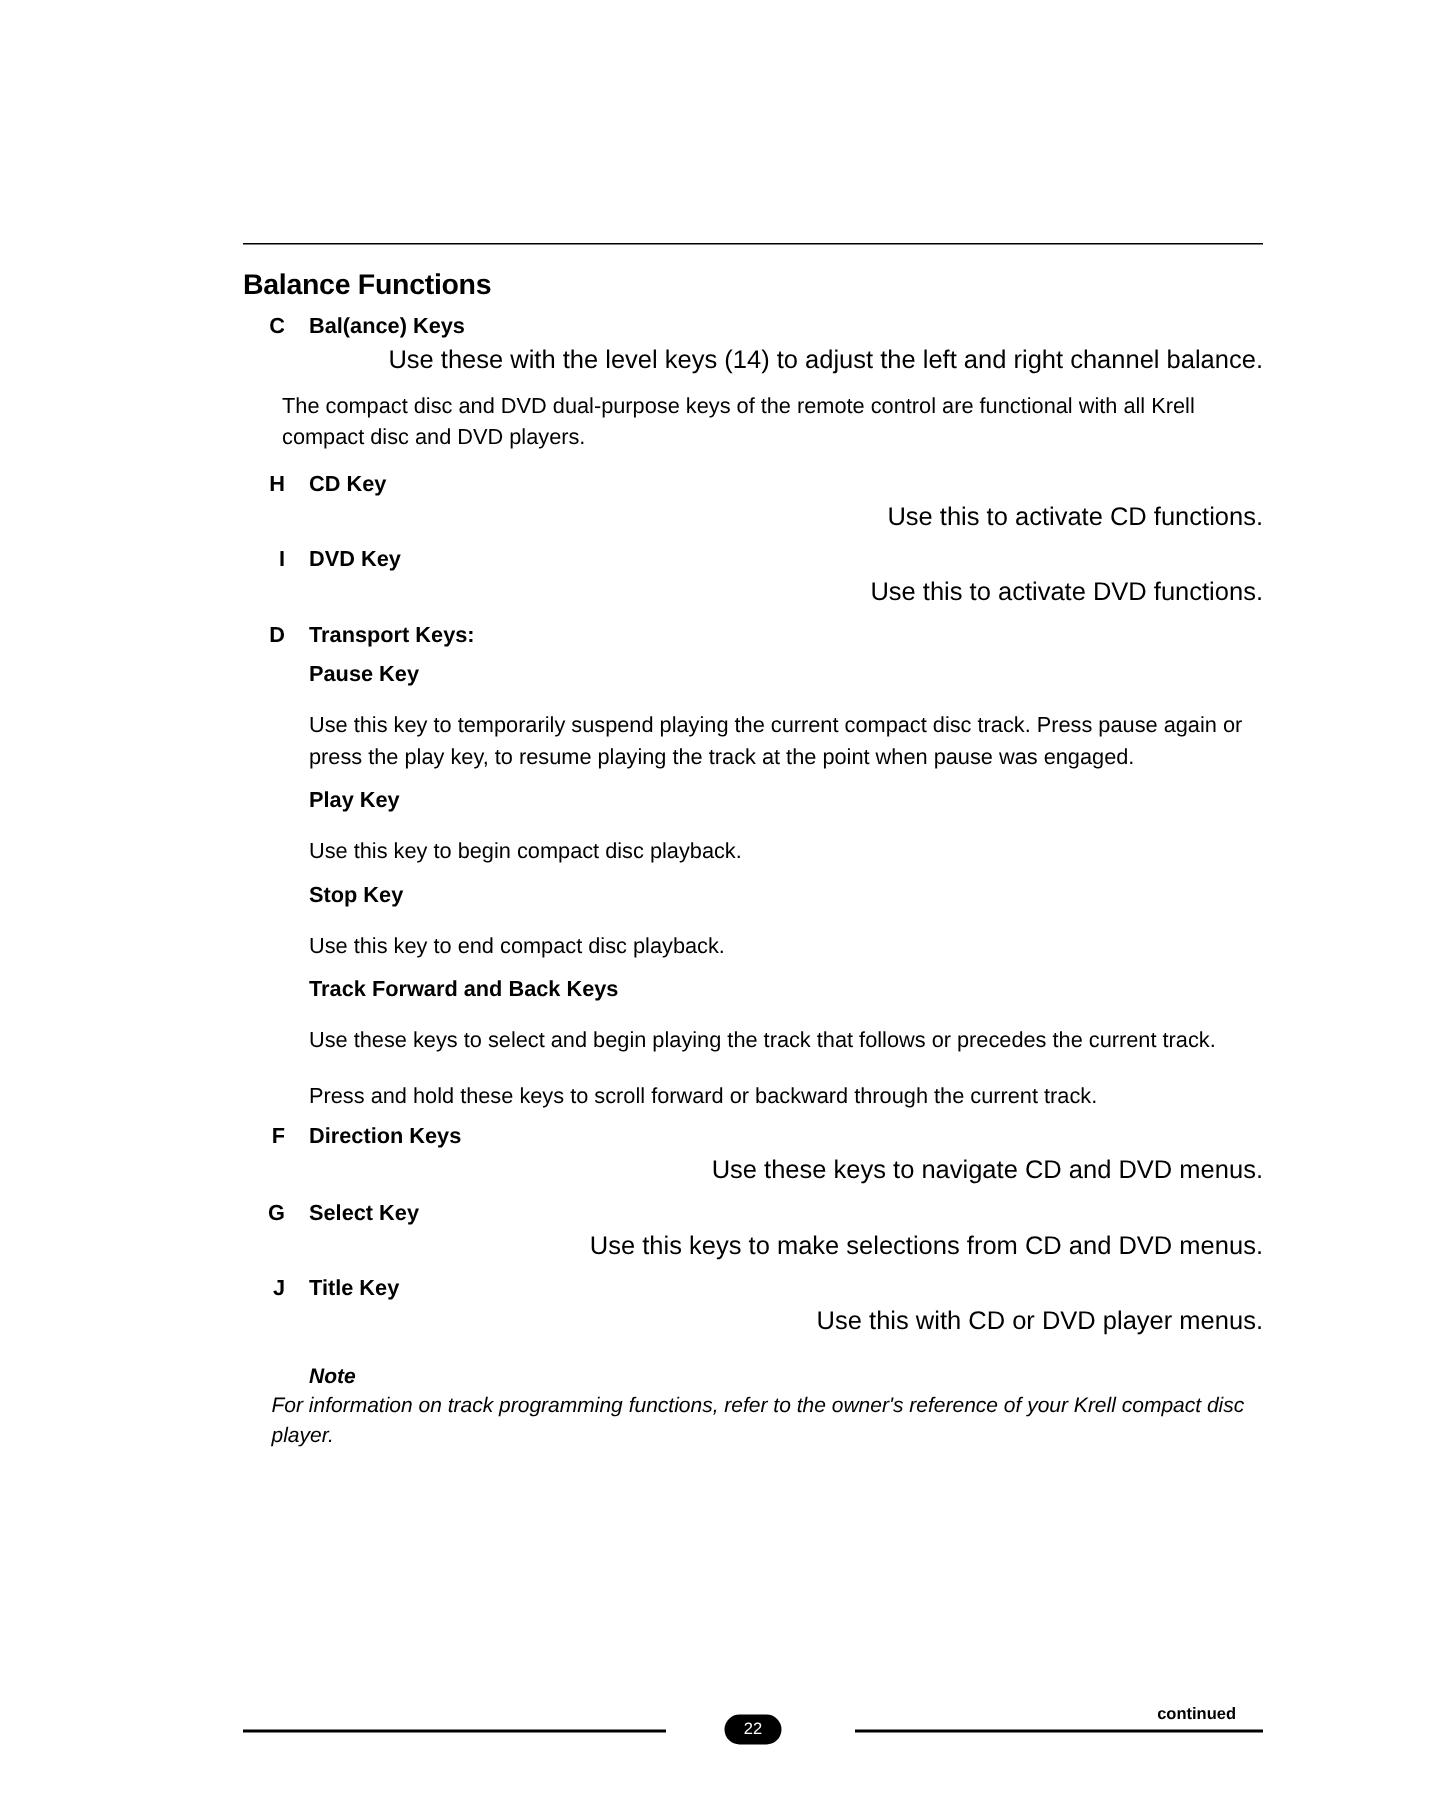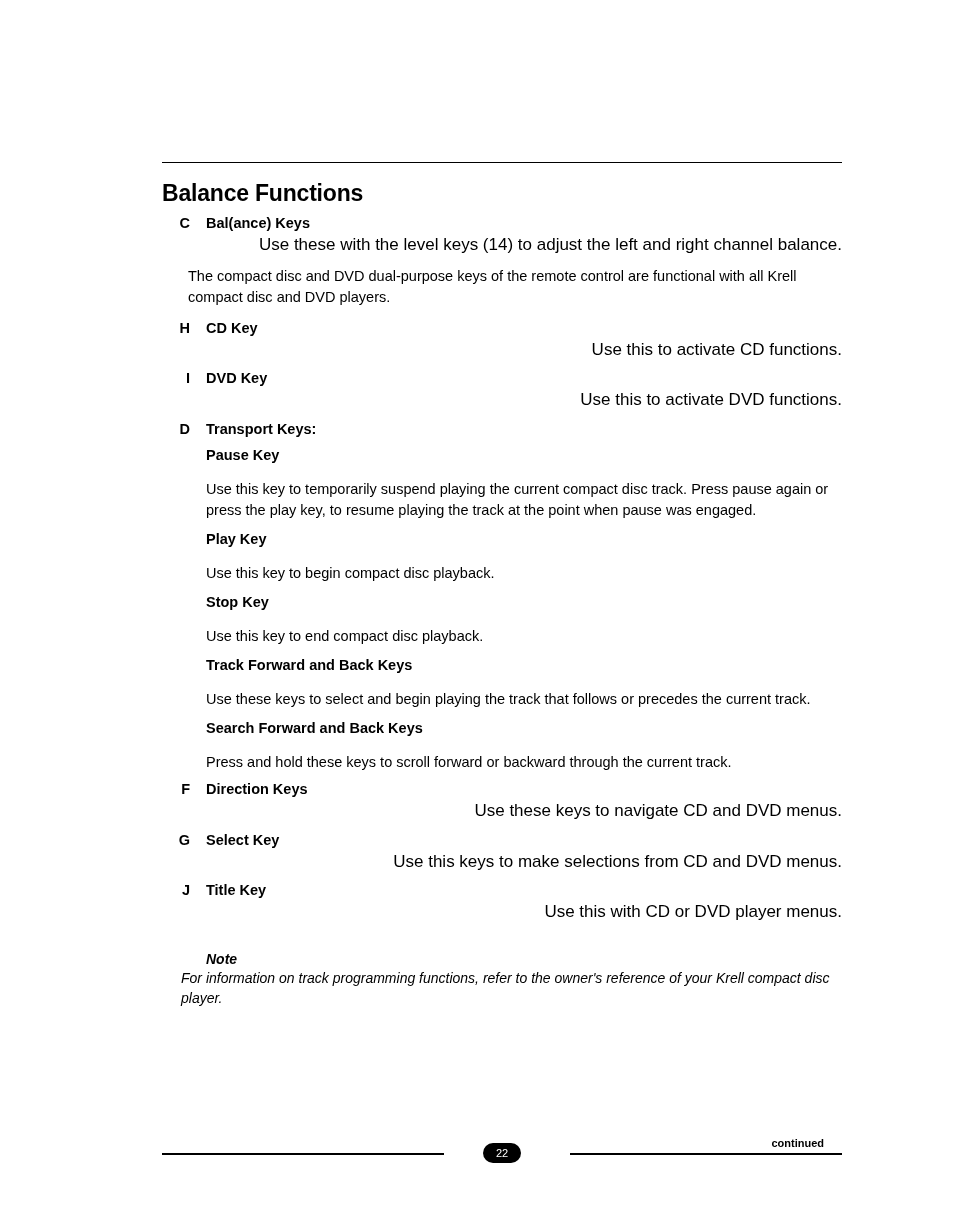--- a/index.html
+++ b/index.html
@@ -2,35 +2,35 @@
 <html><head>
 <meta charset="utf-8">
 <style>
   @page { size: 954px 1207px; margin: 0; }
   html, body { margin: 0; padding: 0; width: 954px; height: 1207px; background: #fff; font-family: Helvetica, Arial, sans-serif; color: #000; }
   .page { position: relative; width: 954px; height: 1207px; }
   .content { position: absolute; left: 162px; top: 180px; width: 680px; }
 
   .topline-wrap { position: absolute; left: 162px; top: 162px; width: 680px; border-top: 1px solid #000; }
 
-  h2.section { font-size: 23px; font-weight: bold; margin: 0 0 6px 0; letter-spacing: -0.2px; }
+  h2.section { font-size: 19px; font-weight: bold; margin: 0 0 6px 0; letter-spacing: -0.2px; }
   h2.section.second { margin-top: 18px; }
 
   .intro { margin: 8px 0 12px 26px; font-size: 14.5px; line-height: 1.45; }
 
   .item { margin: 8px 0 8px 0; }
   .item .label { display: flex; font-weight: bold; font-size: 14.5px; margin-bottom: 2px; }
   .item .label .letter { width: 28px; text-align: right; margin-right: 16px; flex: 0 0 28px; }
   .item .label .name { flex: 1 1 auto; }
   .item .desc { margin-left: 44px; font-size: 17px; line-height: 1.45; text-align: right; }
 
   .subhead { font-weight: bold; font-size: 14.5px; margin: 10px 0 2px 44px; }
   .subdesc { margin: 16px 0 8px 44px; font-size: 14.5px; line-height: 1.45; }
 
-  .noteHead { font-weight: bold; font-style: italic; font-size: 14px; margin: 26px 0 2px 44px; }
+  .noteHead { font-weight: bold; font-style: italic; font-size: 14px; margin: 15px 0 2px 44px; }
   .noteBody { font-style: italic; font-size: 14px; line-height: 1.4; margin: 0 0 0 19px; }
 
   
   .footer { position: absolute; left: 162px; bottom: 40px; width: 680px; height: 24px; }
   .footer .leftline { position: absolute; left: 0; top: 10px; width: 282px; height: 0; border-top: 2px solid #000; }
   .footer .rightline { position: absolute; right: 0; top: 10px; width: 272px; height: 0; border-top: 2px solid #000; }
   .footer .contin { position: absolute; right: 18px; top: -6px; font-weight: bold; font-size: 11px; }
 
   .pill { position: absolute; left: 50%; top: 0; transform: translateX(-50%); width: 38px; height: 20px; background: #000; border-radius: 10px; color: #fff; font-size: 11px; font-weight: normal; display: flex; align-items: center; justify-content: center; }
 
@@ -83,21 +83,20 @@
 
       <div class="subhead">Play Key</div>
       <div class="subdesc">Use this key to begin compact disc playback.</div>
 
       <div class="subhead">Stop Key</div>
       <div class="subdesc">Use this key to end compact disc playback.</div>
 
       <div class="subhead">Track Forward and Back Keys</div>
       <div class="subdesc">Use these keys to select and begin playing the track that follows or precedes the current track.</div>
 
-      <div class="subhead">Search Forward and Back Keys</div>
       <div class="subdesc">Press and hold these keys to scroll forward or backward through the current track.</div>
     </div>
 
     <div class="item">
       <div class="label">
         <span class="letter">F</span>
         <span class="name">Direction Keys</span>
       </div>
       <div class="desc">Use these keys to navigate CD and DVD menus.</div>
     </div>

